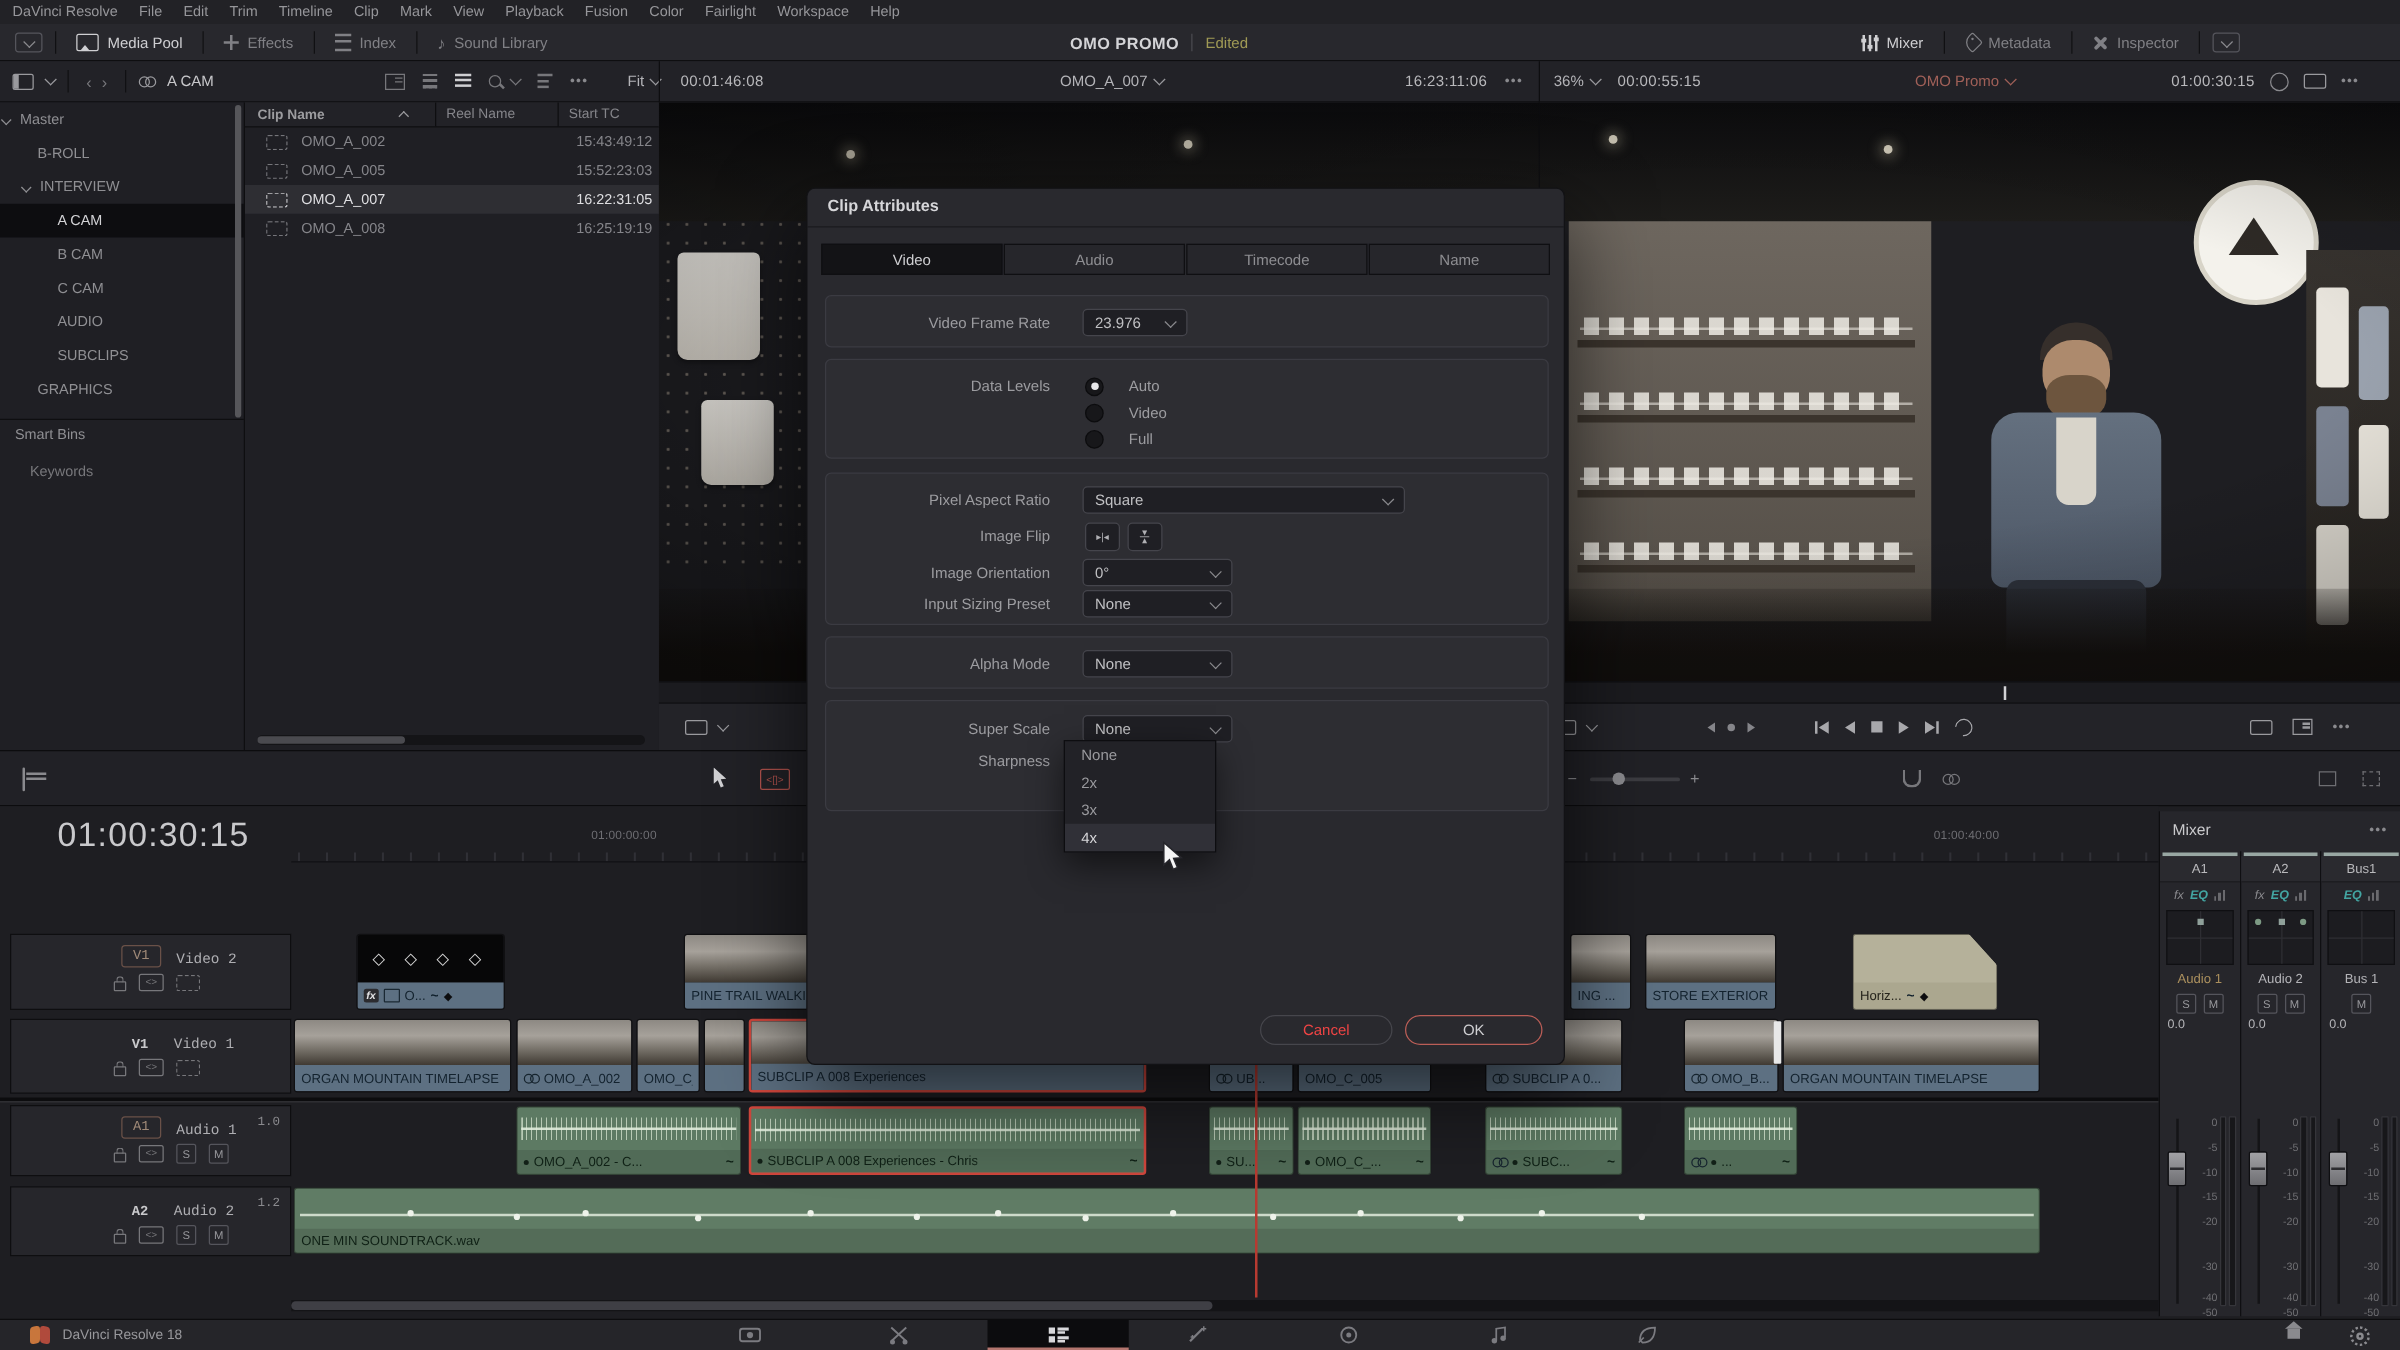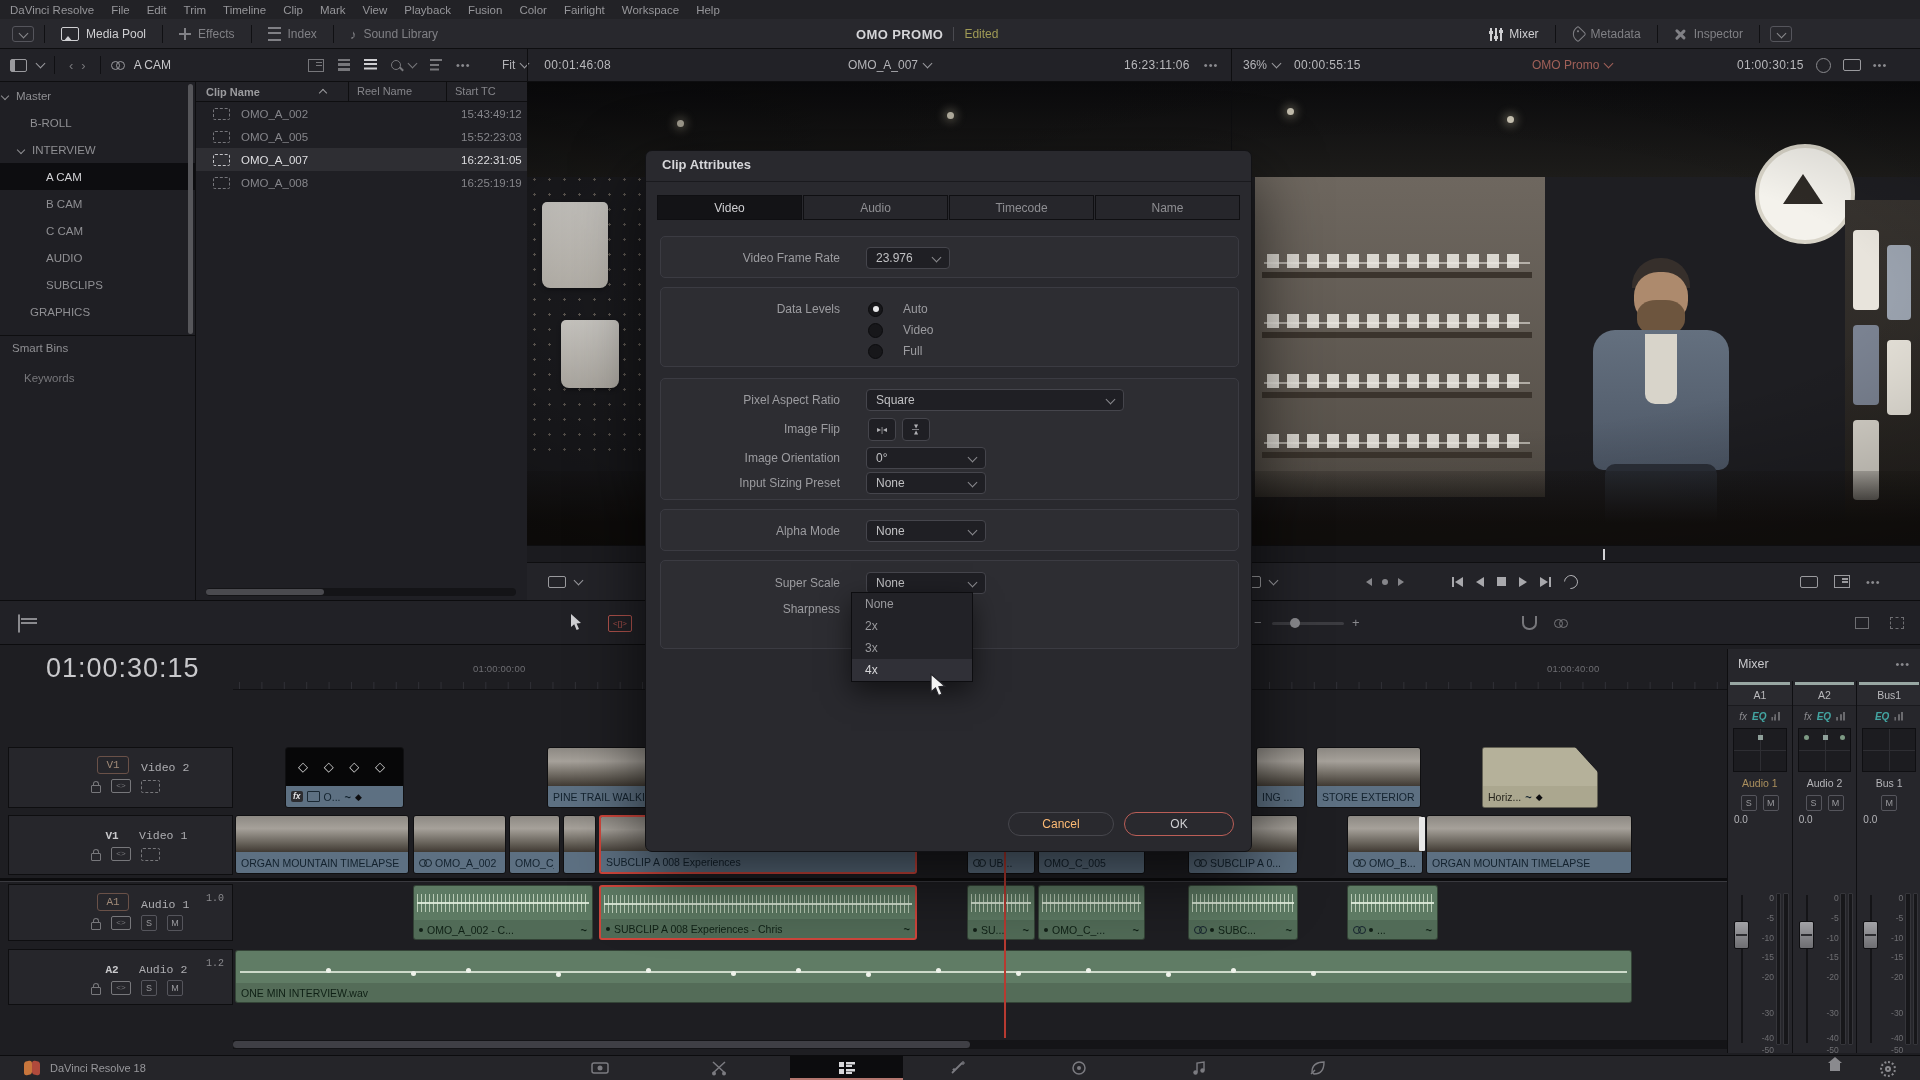--- a/index.html
+++ b/index.html
@@ -285,21 +285,21 @@
   .radio{width:13px;height:13px;border-radius:50%;background:#17171a;border:1px solid #0c0c0e;position:relative;flex:none;}
   .radio.on:after{content:"";position:absolute;left:3.5px;top:3.5px;width:6px;height:6px;border-radius:50%;background:#e8e8ea;}
   .radlab{font-size:12px;color:#9c9ca0;margin-left:10px;}
   .flipbtn{width:26px;height:21px;border:1px solid #45454c;border-radius:4px;background:#1f1f24;color:#b0b0b4;display:flex;align-items:center;justify-content:center;}
   .flipbtn .g{font-size:8px;letter-spacing:0;}
   .flipbtn .g.v{transform:rotate(90deg);}
   #ssmenu{position:absolute;left:205px;top:441px;width:120px;background:#222227;border:1px solid #0d0d10;box-shadow:0 10px 26px rgba(0,0,0,.55);z-index:5;}
   #ssmenu .mi{height:22px;line-height:22px;padding-left:13px;font-size:12px;color:#9a9a9e;}
   #ssmenu .mi.hl{background:#303037;color:#d6d6d9;}
   .dlg-btn{position:absolute;top:661px;height:24px;border-radius:12px;font-size:12px;display:flex;align-items:center;justify-content:center;box-sizing:border-box;}
-  #btn-cancel{left:362px;width:106px;border:1px solid #46464c;color:#fdba74;}
+  #btn-cancel{left:362px;width:106px;border:1px solid #46464c;color:#ef4444;}
   #btn-ok{left:478px;width:110px;border:1px solid #bb5e57;color:#cfcfd2;}
   #cursor{position:absolute;left:284px;top:522px;z-index:60;}
 </style>
 </head>
 <body>
 
 <div id="app">
 
   <div id="menubar" class="abs">
 
@@ -793,21 +793,21 @@
           <span class="wtail">~</span>
         </div>
       </div>
     </div>
   <div class="abs lay-a2" style="left:0;top:0;width:1920px;height:0;">
 
       <div class="tclip" style="left: 235px; width: 1397px;">
         <div class="a2line"></div>
         <span class="a2dots"></span>
         <div class="labelstrip">
-          <span class="cliplabel">ONE MIN INTERVIEW.wav</span>
+          <span class="cliplabel">ONE MIN SOUNDTRACK.wav</span>
         </div>
       </div>
     </div>
   <div class="transmark"></div>
 
   <div id="mixer" class="abs">
     <div class="hd">
         <span class="t">Mixer</span>
         <span class="dots">•••</span>
       </div>

